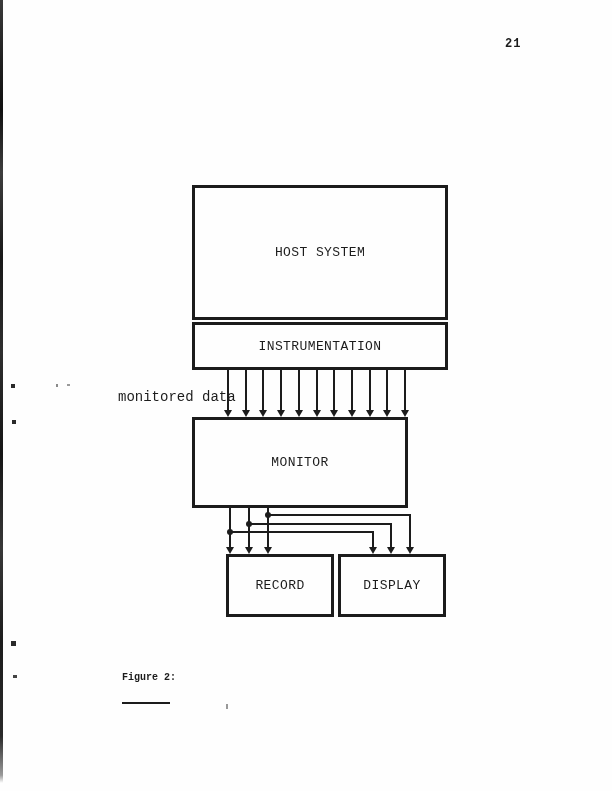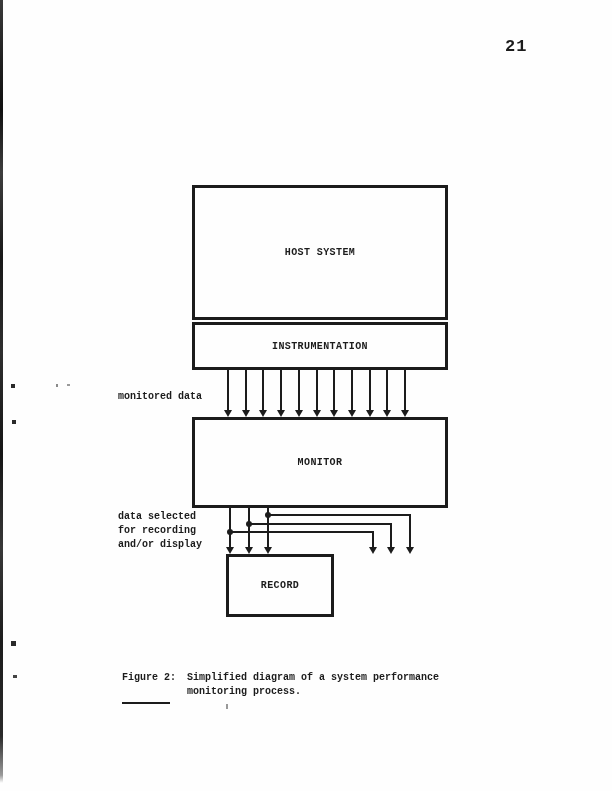--- a/index.html
+++ b/index.html
@@ -19,32 +19,32 @@
   
   .scan-edge {
     position: absolute; left: 0; top: 0; width: 3px; height: 783px;
     background: linear-gradient(180deg,
       #3a3a3a 0%, #1f1f1f 8%, #101010 14%, #3d3d3d 22%, #181818 33%,
       #2e2e2e 45%, #151515 58%, #383838 70%, #1c1c1c 82%, #2a2a2a 94%,
       #9a9a9a 99%, #ffffff 100%);
   }
   .page-number {
     position: absolute; left: 505px; top: 37px;
-    font-size: 17px; font-weight: 700; letter-spacing: 1px;
+    font-size: 12px; font-weight: 700; letter-spacing: 1px;
   }
   
   .diagram { position: absolute; left: 0; top: 0; width: 612px; height: 791px; }
   .box {
     position: absolute; border: 3px solid var(--ink); background: var(--paper);
     display: flex; align-items: center; justify-content: center;
   }
-  .box span { font-size: 10px; font-weight: 700; letter-spacing: 0.4px; white-space: nowrap; }
+  .box span { font-size: 13px; font-weight: 400; letter-spacing: 0.4px; white-space: nowrap; }
   .box-host    { left: 192px; top: 185px; width: 256px; height: 135px; }
   .box-instr   { left: 192px; top: 322px; width: 256px; height: 48px; align-items: center;  }
-  .box-monitor { left: 192px; top: 417px; width: 256px; height: 91px;  }
+  .box-monitor { left: 192px; top: 417px; width: 216px; height: 91px;  }
   .box-record  { left: 194px; top: 554px; width: 108px; height: 63px; margin-left: 32px;  }
   .box-display { left: 338px; top: 554px; width: 108px; height: 63px;  }
 
   .arrow-band { position: absolute; left: 228px; top: 370px; width: 177px; height: 47px; }
   .varrow {
     position: absolute; top: 0; width: 2px; height: 40px;
     background: var(--ink); margin-left: -1px;
   }
   .varrow::after {
     content: ''; position: absolute; left: -3px; bottom: -7px;
@@ -56,21 +56,21 @@
   .vline.arrowed::after {
     content: ''; position: absolute; left: -3px; bottom: -7px;
     width: 0; height: 0;
     border-left: 4px solid transparent; border-right: 4px solid transparent;
     border-top: 7px solid var(--ink);
   }
   .hline { position: absolute; height: 2px; background: var(--ink); }
   .dot { position: absolute; width: 6px; height: 6px; border-radius: 50%; background: var(--ink); }
 
   .edge-label {
-    position: absolute; font-size: 10px; font-weight: 700;
+    position: absolute; font-size: 14px; font-weight: 400;
     line-height: 14px; white-space: nowrap;
   }
   .lbl-monitored { left: 118px; top: 390px; }
   .lbl-selected  { left: 118px; top: 510px; }
 
   
   .caption {
     position: absolute; left: 122px; top: 671px;
     display: flex; font-size: 10px; font-weight: 700; line-height: 14px;
   }
@@ -138,39 +138,33 @@
     <div class="dot" style="left:227px; top:529px;"></div>
 
     <div class="hline" style="left:267px; top:514px; width:144px;"></div>
     <div class="hline" style="left:248px; top:523px; width:144px;"></div>
     <div class="hline" style="left:229px; top:531px; width:145px;"></div>
 
     <div class="vline arrowed" style="left:409px; top:514px; height:33px;"></div>
     <div class="vline arrowed" style="left:390px; top:523px; height:24px;"></div>
     <div class="vline arrowed" style="left:372px; top:531px; height:16px;"></div>
 
-    <div class="edge-label lbl-selected">
-      <div>data selected</div>
-      <div>for recording</div>
-      <div>and/or display</div>
-    </div>
 
     <div class="box box-record">
       <span>RECORD</span>
     </div>
 
+    <div class="box box-display">
+      <span>DISPLAY</span>
+    </div>
 
   </div>
 
   <div class="caption">
     <span class="figlabel"><span class="u">Figure 2</span><span>:</span></span>
-    <span class="captext">
-      <div>Simplified diagram of a system performance</div>
-      <div>monitoring process.</div>
-    </span>
   </div>
 
   <div class="speck sp1"></div>
   <div class="speck sp2"></div>
   <div class="speck sp3"></div>
   <div class="speck sp4"></div>
   <div class="speck sp5"></div>
   <div class="speck sp6"></div>
   <div class="speck sp7"></div>
 

